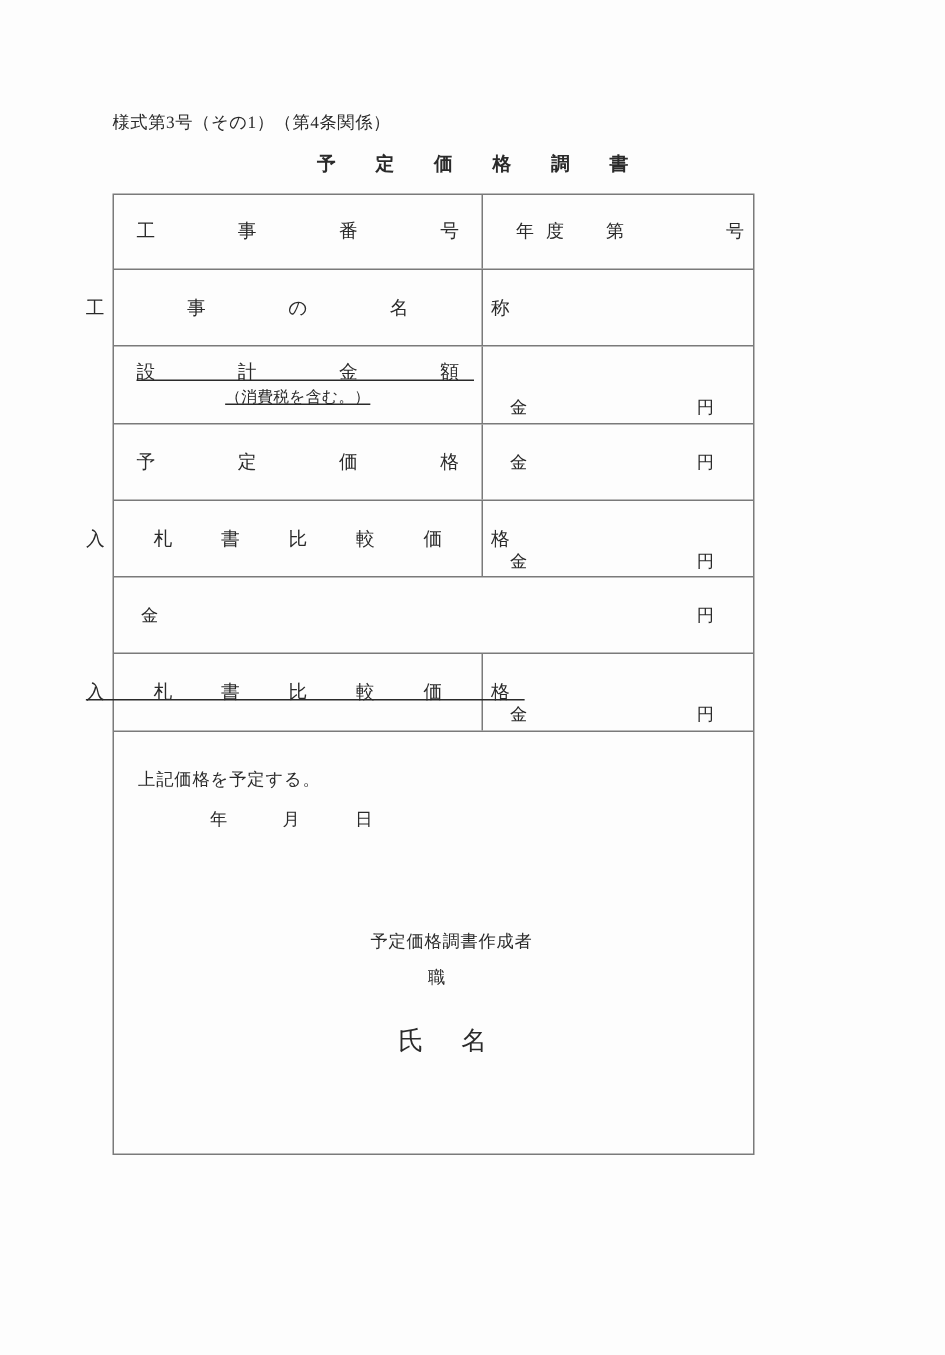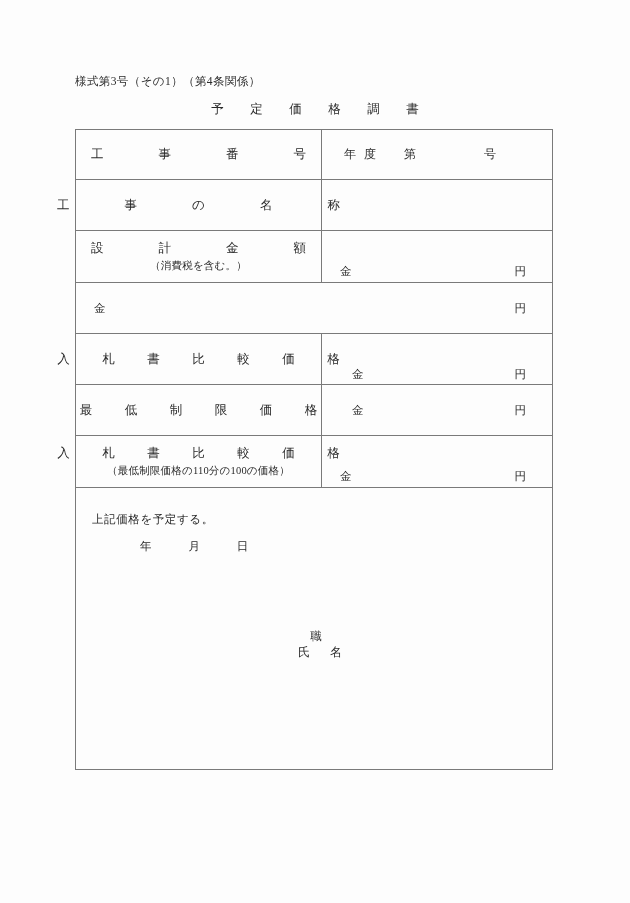--- a/index.html
+++ b/index.html
@@ -28,49 +28,50 @@
   .doc-title {
     position: absolute;
     left: 0;
     top: 101px;
     width: 630px;
     text-align: center;
     font-size: 12.5px;
     letter-spacing: 7px;
     text-indent: 7px;
     white-space: nowrap;
+    font-weight: bold;
   }
 
   
   .form-box {
     position: absolute;
     left: 75px;
     top: 129px;
-    width: 478px;
+    width: 428px;
     height: 641px;
     border: 1.2px solid #7a7a7a;
     box-sizing: border-box;
   }
 
   
   .rows {
     position: absolute;
     left: 0;
     top: 0;
     width: 100%;
   }
   .row {
     position: relative;
     display: flex;
     border-bottom: 1.2px solid #7a7a7a;
     box-sizing: border-box;
   }
   .row.h50  { height: 50px; }
-  .row.h51  { height: 51px; gap: 12px; }
-  .row.h52  { height: 52px; }
+  .row.h51  { height: 51px; }
+  .row.h52  { height: 52px; text-decoration: underline; }
 
   .label-cell {
     width: 246px;
     flex: 0 0 246px;
     border-right: 1.2px solid #7a7a7a;
     box-sizing: border-box;
     display: flex;
     flex-direction: column;
     justify-content: center;
     align-items: center;
@@ -165,22 +166,22 @@
     white-space: nowrap;
     padding-left: 24px;
   }
   .sig-post {
     font-size: 11.5px;
     margin-top: 9px;
     white-space: nowrap;
     padding-left: 4px;
   }
   .sig-name {
-    font-size: 12px;
-    margin-top: 0;
+    font-size: 17px;
+    margin-top: 23px;
     letter-spacing: 4px;
     text-indent: 4px;
     white-space: nowrap;
     padding-left: 12px;
   }
 </style>
 </head>
 <body>
 
 <div>
@@ -214,63 +215,63 @@
           <div class="label-main">設　　計　　金　　額</div>
           <div class="label-sub">（消費税を含む。）</div>
         </div>
         <div class="value-cell">
           <span class="yen-prefix">金</span>
           <span class="yen-suffix">円</span>
         </div>
       </div>
 
       <div class="row h51">
+        <div class="label-cell only">
+          <div class="label-main">予　　定　　価　　格</div>
+        </div>
         <div class="value-cell">
           <span class="yen-prefix">金</span>
           <span class="yen-suffix">円</span>
         </div>
       </div>
 
       <div class="row h51 tall">
         <div class="label-cell">
           <div class="label-main">入　札　書　比　較　価　格</div>
         </div>
         <div class="value-cell">
           <span class="yen-prefix">金</span>
           <span class="yen-suffix">円</span>
         </div>
       </div>
 
       <div class="row h51">
-        <div class="label-cell only">
-          <div class="label-main">最　低　制　限　価　格</div>
-        </div>
         <div class="value-cell">
           <span class="yen-prefix">金</span>
           <span class="yen-suffix">円</span>
         </div>
       </div>
 
       <div class="row h52 tall">
         <div class="label-cell">
           <div class="label-main">入　札　書　比　較　価　格</div>
-          <div class="label-sub">（最低制限価格の110分の100の価格）</div>
         </div>
         <div class="value-cell">
           <span class="yen-prefix">金</span>
           <span class="yen-suffix">円</span>
         </div>
       </div>
 
     </div>
 
     <div class="free-area">
       <div class="decl-line">上記価格を予定する。</div>
       <div class="date-line">年　　　月　　　日</div>
 
       <div class="sig-block">
+        <div class="sig-maker">予定価格調書作成者</div>
         <div class="sig-post">職</div>
         <div class="sig-name">氏　名</div>
       </div>
     </div>
 
   </div>
 </div>
 
 </body></html>

